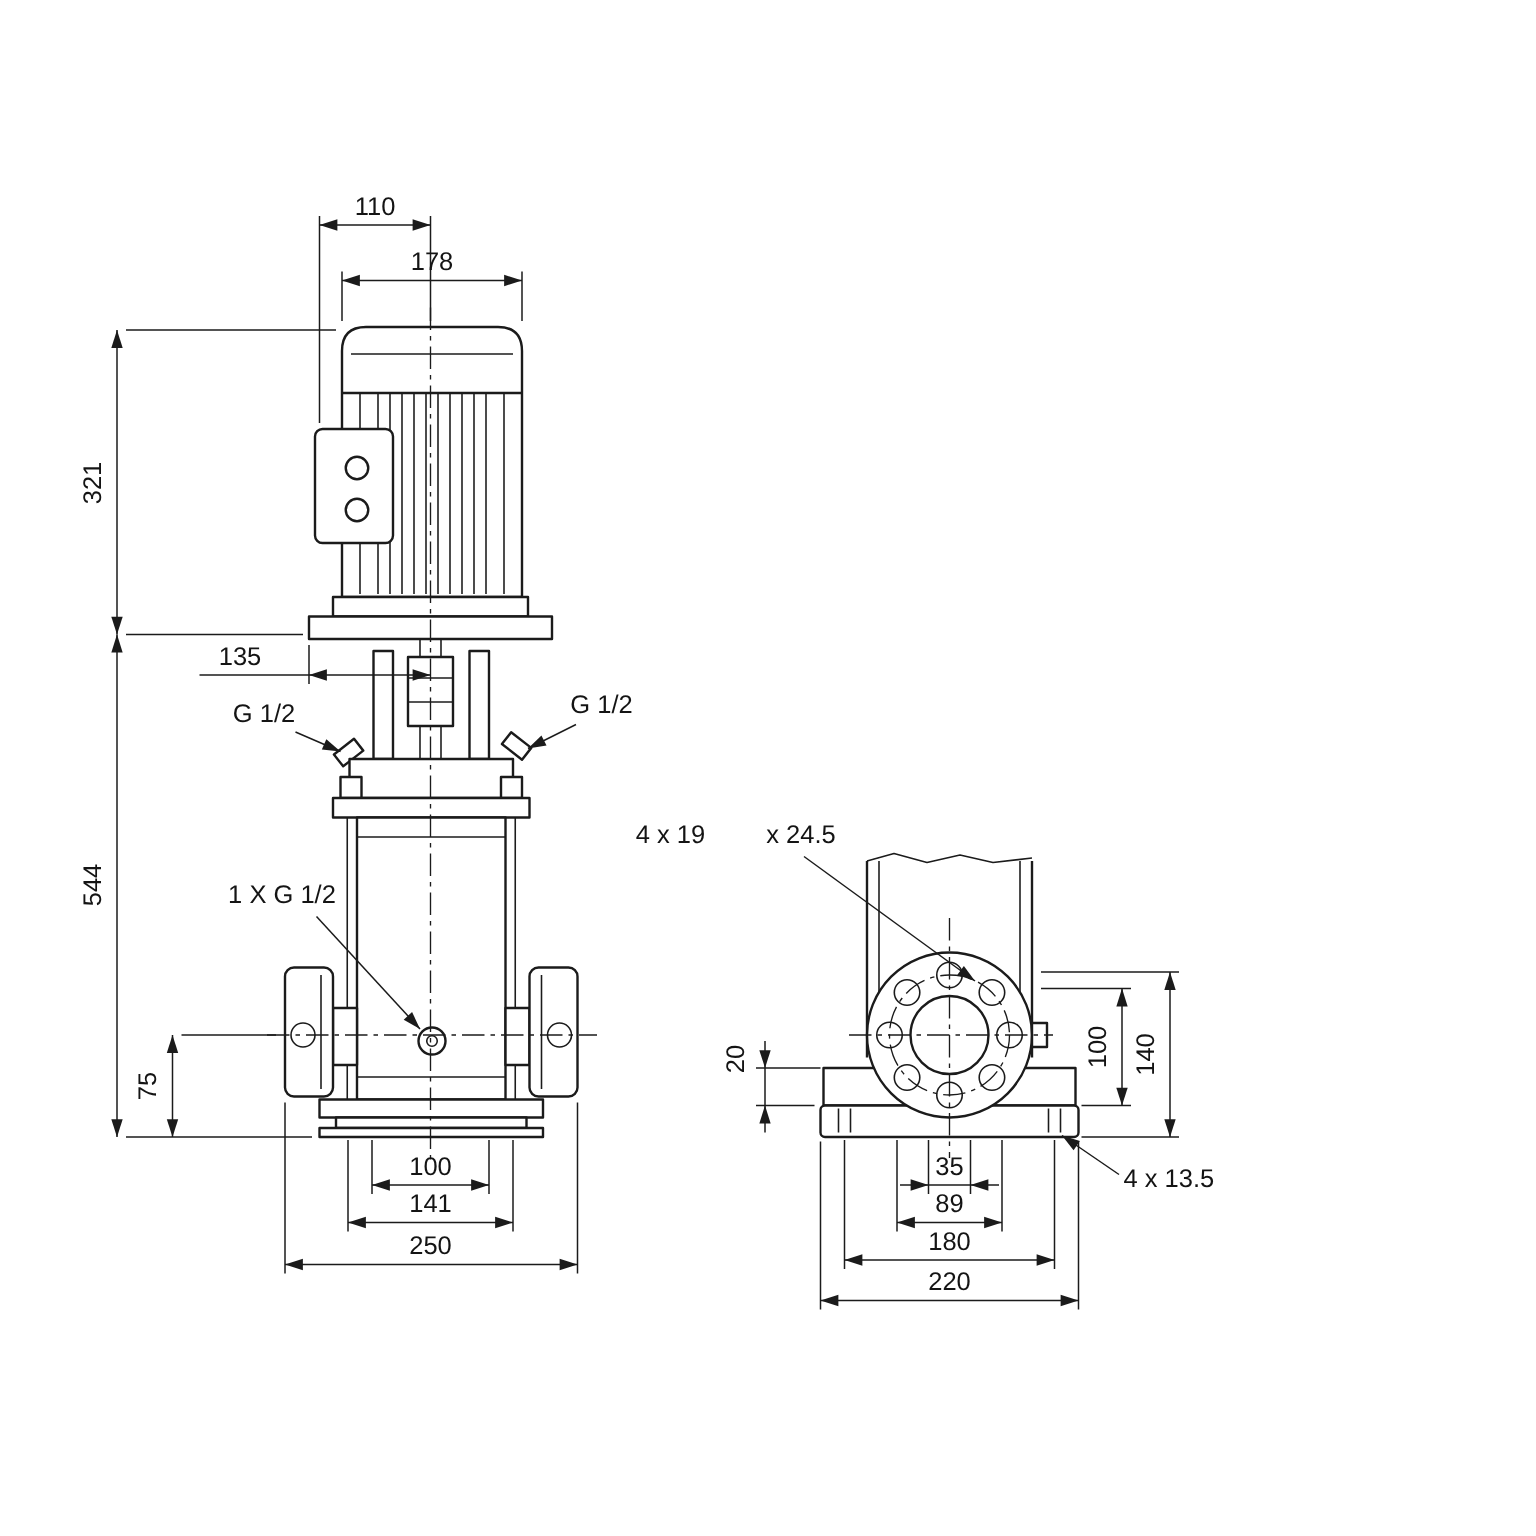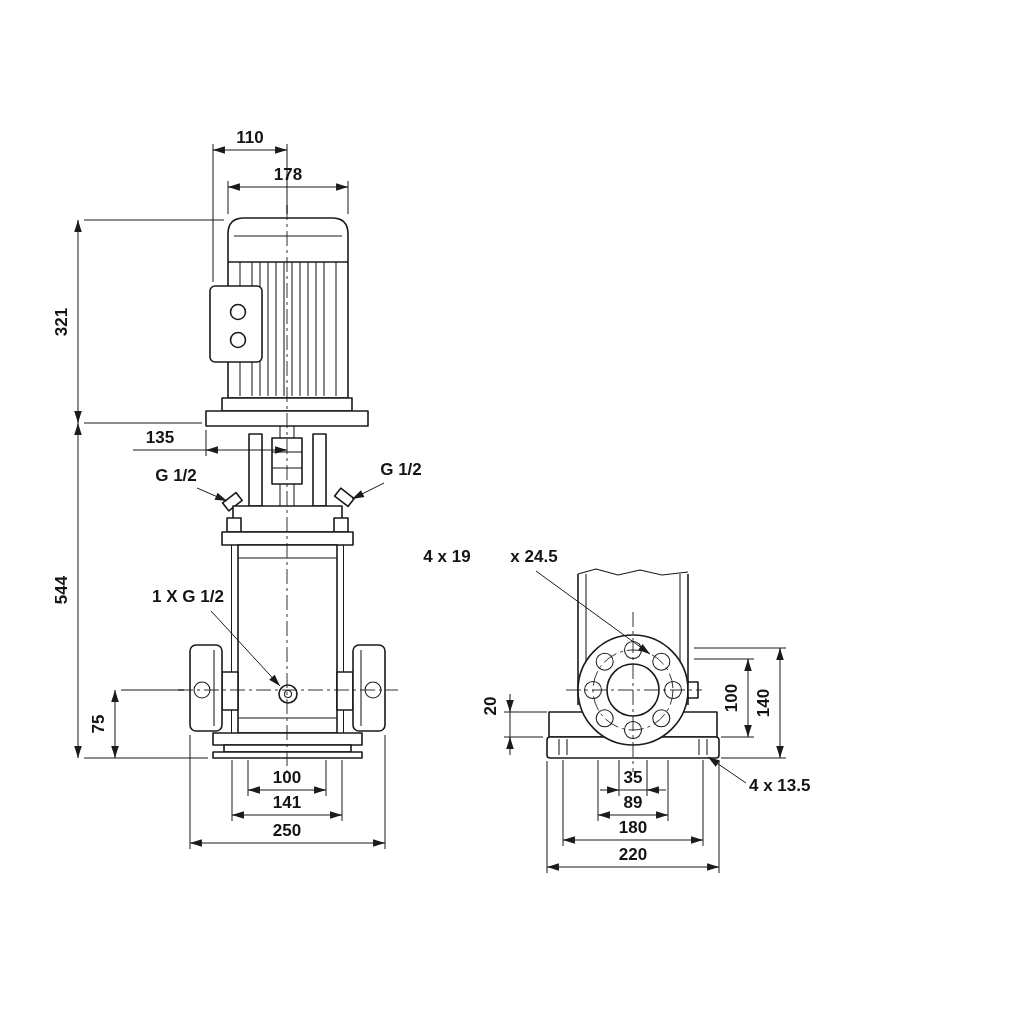--- a/index.html
+++ b/index.html
@@ -1,16 +1,16 @@
 <!DOCTYPE html>
 <html><head>
 <meta charset="utf-8">
 <style>
   html,body{margin:0;padding:0;background:#fff;}
-  .stage{width:1024px;height:908px;background:#fff;position:relative;font-family:"Liberation Sans",sans-serif;font-weight:bold;}
+  .stage{width:1024px;height:908px;background:#fff;position:relative;font-family:"Liberation Sans",sans-serif;}
   
   .vw line,.vw path,.vw rect,.vw circle{stroke:#1b1b1b;stroke-width:1.6;fill:none;stroke-linejoin:round;stroke-linecap:butt;}
   .vw .t{stroke-width:1.05;}
   .vw .f{fill:#fff;}
   
   .dims line{stroke:#1b1b1b;stroke-width:1;fill:none;}
   
   .cl{stroke:#1b1b1b !important;stroke-width:0.9 !important;fill:none !important;stroke-dasharray:15 4 3 4;}
   text.lbl{font-family:"Liberation Sans",sans-serif;font-size:17px;fill:#141414;stroke:none;text-anchor:middle;}
   text.lbl.start{text-anchor:start;}

